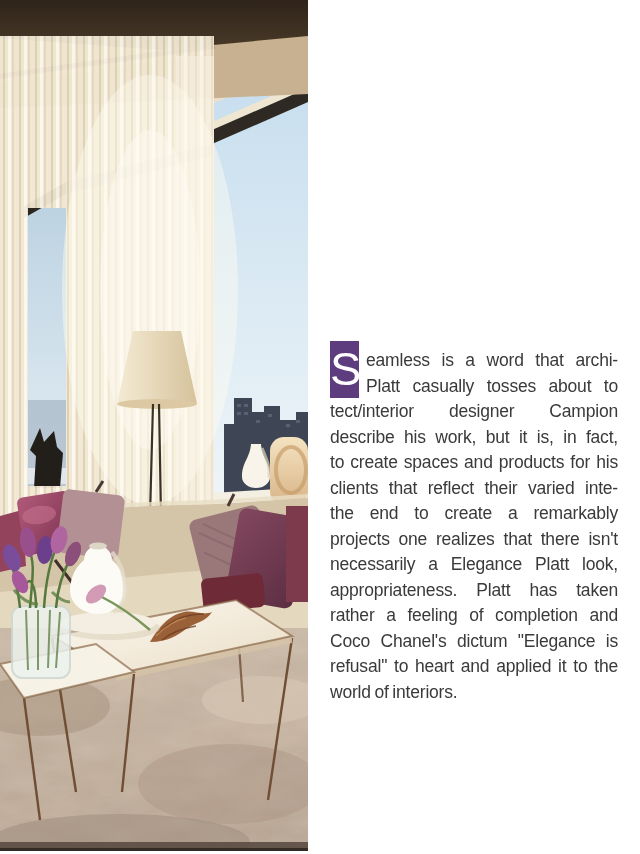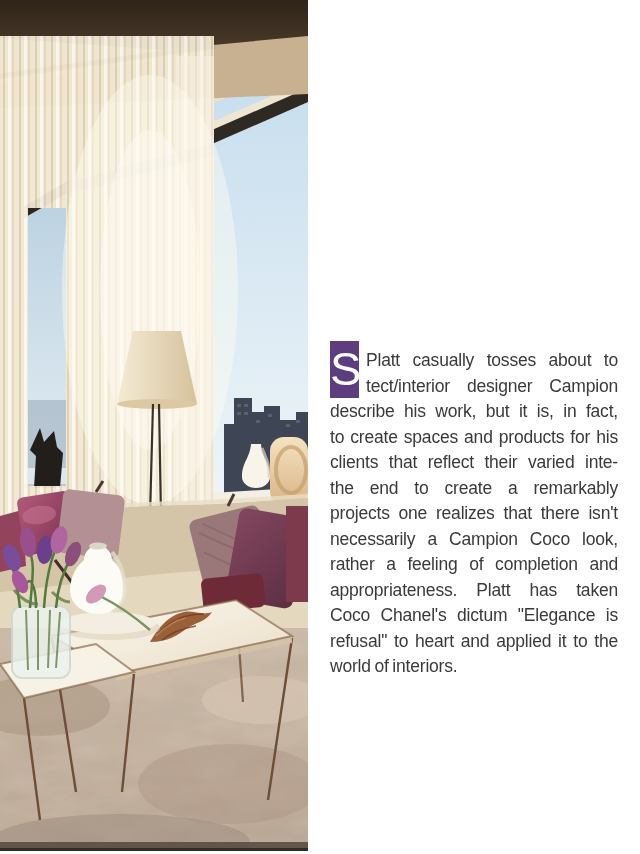--- a/index.html
+++ b/index.html
@@ -265,29 +265,30 @@
 
       <rect x="0" y="842" width="308" height="9" fill="#5a4c41" opacity="0.9"></rect>
       <rect x="0" y="848" width="308" height="3" fill="#332b24"></rect>
     </svg>
   </div>
 
   <div class="article" style="color: rgb(58, 58, 58);">
     <div class="dropcap" style="background: rgb(93, 61, 126);">S</div>
     <div class="lines">
 
+    <div class="line">eamless is a word that archi-</div>
         <div class="line">Platt casually tosses about to</div>
         <div class="line">tect/interior designer Campion</div>
         <div class="line">describe his work, but it is, in fact,</div>
         <div class="line">to create spaces and products for his</div>
         <div class="line">clients that reflect their varied inte-</div>
         <div class="line">the end to create a remarkably</div>
         <div class="line">projects one realizes that there isn't</div>
-        <div class="line">necessarily a Campion Coco look,</div>
+        <div class="line">necessarily a Elegance Platt look,</div>
+        <div class="line">appropriateness. Platt has taken</div>
         <div class="line">rather a feeling of completion and</div>
-        <div class="line">appropriateness. Platt has taken</div>
         <div class="line">Coco Chanel's dictum "Elegance is</div>
         <div class="line">refusal" to heart and applied it to the</div>
         <div class="line last-line">world of interiors.</div>
       </div>
   </div>
 
 </div>
 
 </body></html>

